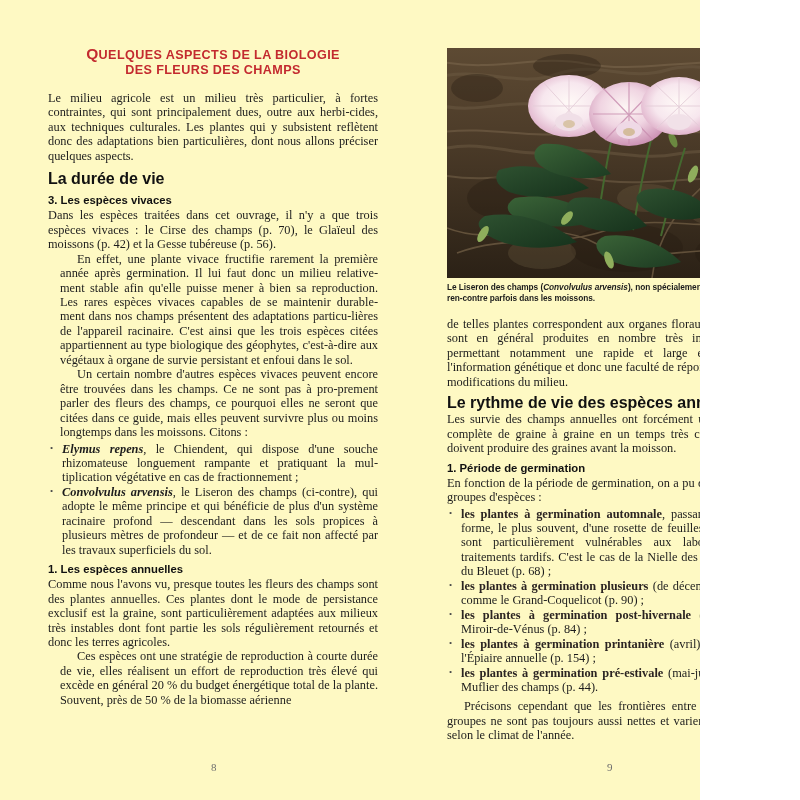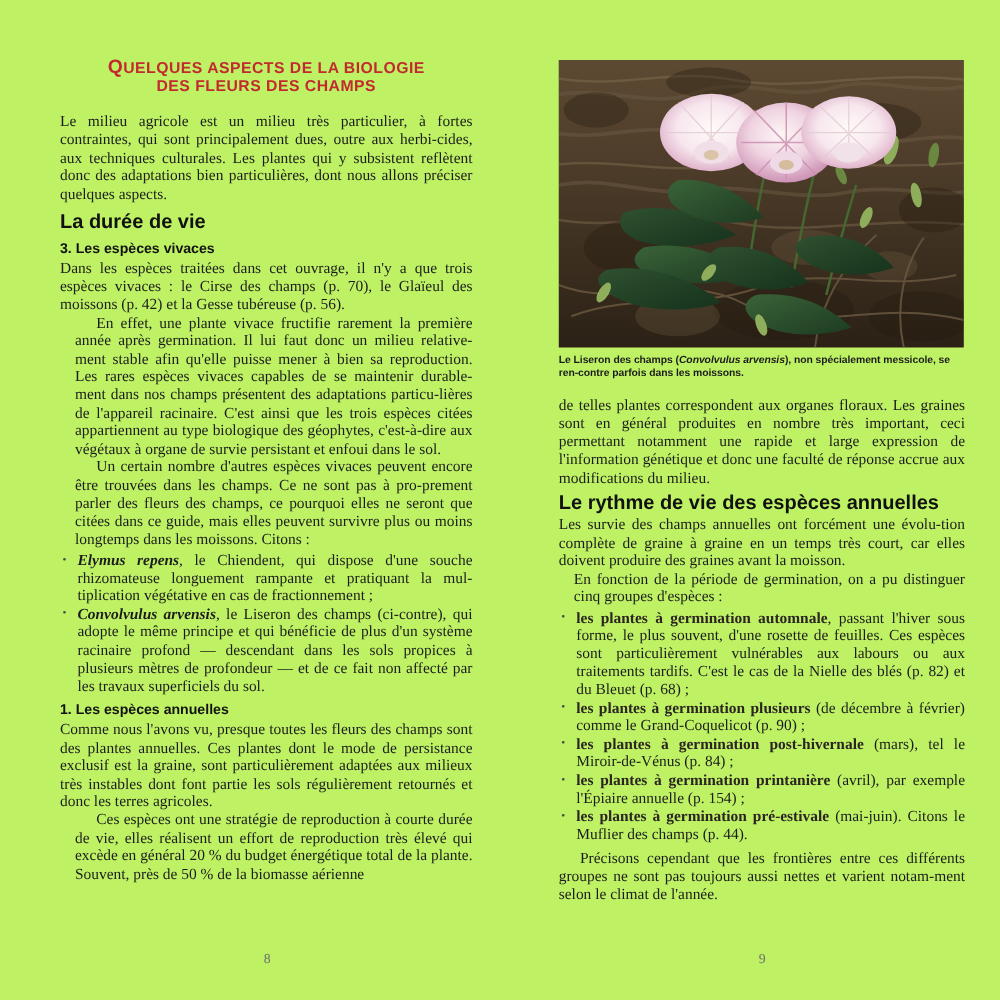--- a/index.html
+++ b/index.html
@@ -2,23 +2,23 @@
 <html lang="fr"><head>
 <meta charset="utf-8">
 <style>
   html, body {
     margin: 0;
     padding: 0;
     background: #ffffff;
   }
   .page {
     position: relative;
-    width: 800px;
+    width: 700px;
     height: 800px;
-    background: #bef264;
+    background: #fef9c3;
     overflow: hidden;
     font-family: "Liberation Serif", serif;
     color: #1c1c1c;
   }
 
   
   .col {
     position: absolute;
     top: 46px;
     width: 330px;
@@ -313,20 +313,21 @@
   </figure>
 
   <div class="col col-right" style="top:317px;">
 
     <p class="body">de telles plantes correspondent aux organes floraux. Les graines sont en général produites en nombre très important, ceci permettant notamment une rapide et large expression de l'information génétique et donc une faculté de réponse accrue aux modifications du milieu.</p>
 
     <h2 class="sub tight">Le rythme de vie des espèces annuelles</h2>
 
     <p class="body">Les survie des champs annuelles ont forcément une évolu-tion complète de graine à graine en un temps très court, car elles doivent produire des graines avant la moisson.</p>
 
+    <h3 class="subnum">1. Période de germination</h3>
 
     <p class="body">En fonction de la période de germination, on a pu distinguer cinq groupes d'espèces :</p>
 
     <ul class="blist">
       <li><span class="lbl">les plantes à germination automnale</span><span>, passant l'hiver sous forme, le plus souvent, d'une rosette de feuilles. Ces espèces sont particulièrement vulnérables aux labours ou aux traitements tardifs. C'est le cas de la Nielle des blés (p. 82) et du Bleuet (p. 68) ;</span></li>
       <li><span class="lbl">les plantes à germination plusieurs</span><span> (de décembre à février) comme le Grand-Coquelicot (p. 90) ;</span></li>
       <li><span class="lbl">les plantes à germination post-hivernale</span><span> (mars), tel le Miroir-de-Vénus (p. 84) ;</span></li>
       <li><span class="lbl">les plantes à germination printanière</span><span> (avril), par exemple l'Épiaire annuelle (p. 154) ;</span></li>
       <li><span class="lbl">les plantes à germination pré-estivale</span><span> (mai-juin). Citons le Muflier des champs (p. 44).</span></li>
     </ul>

